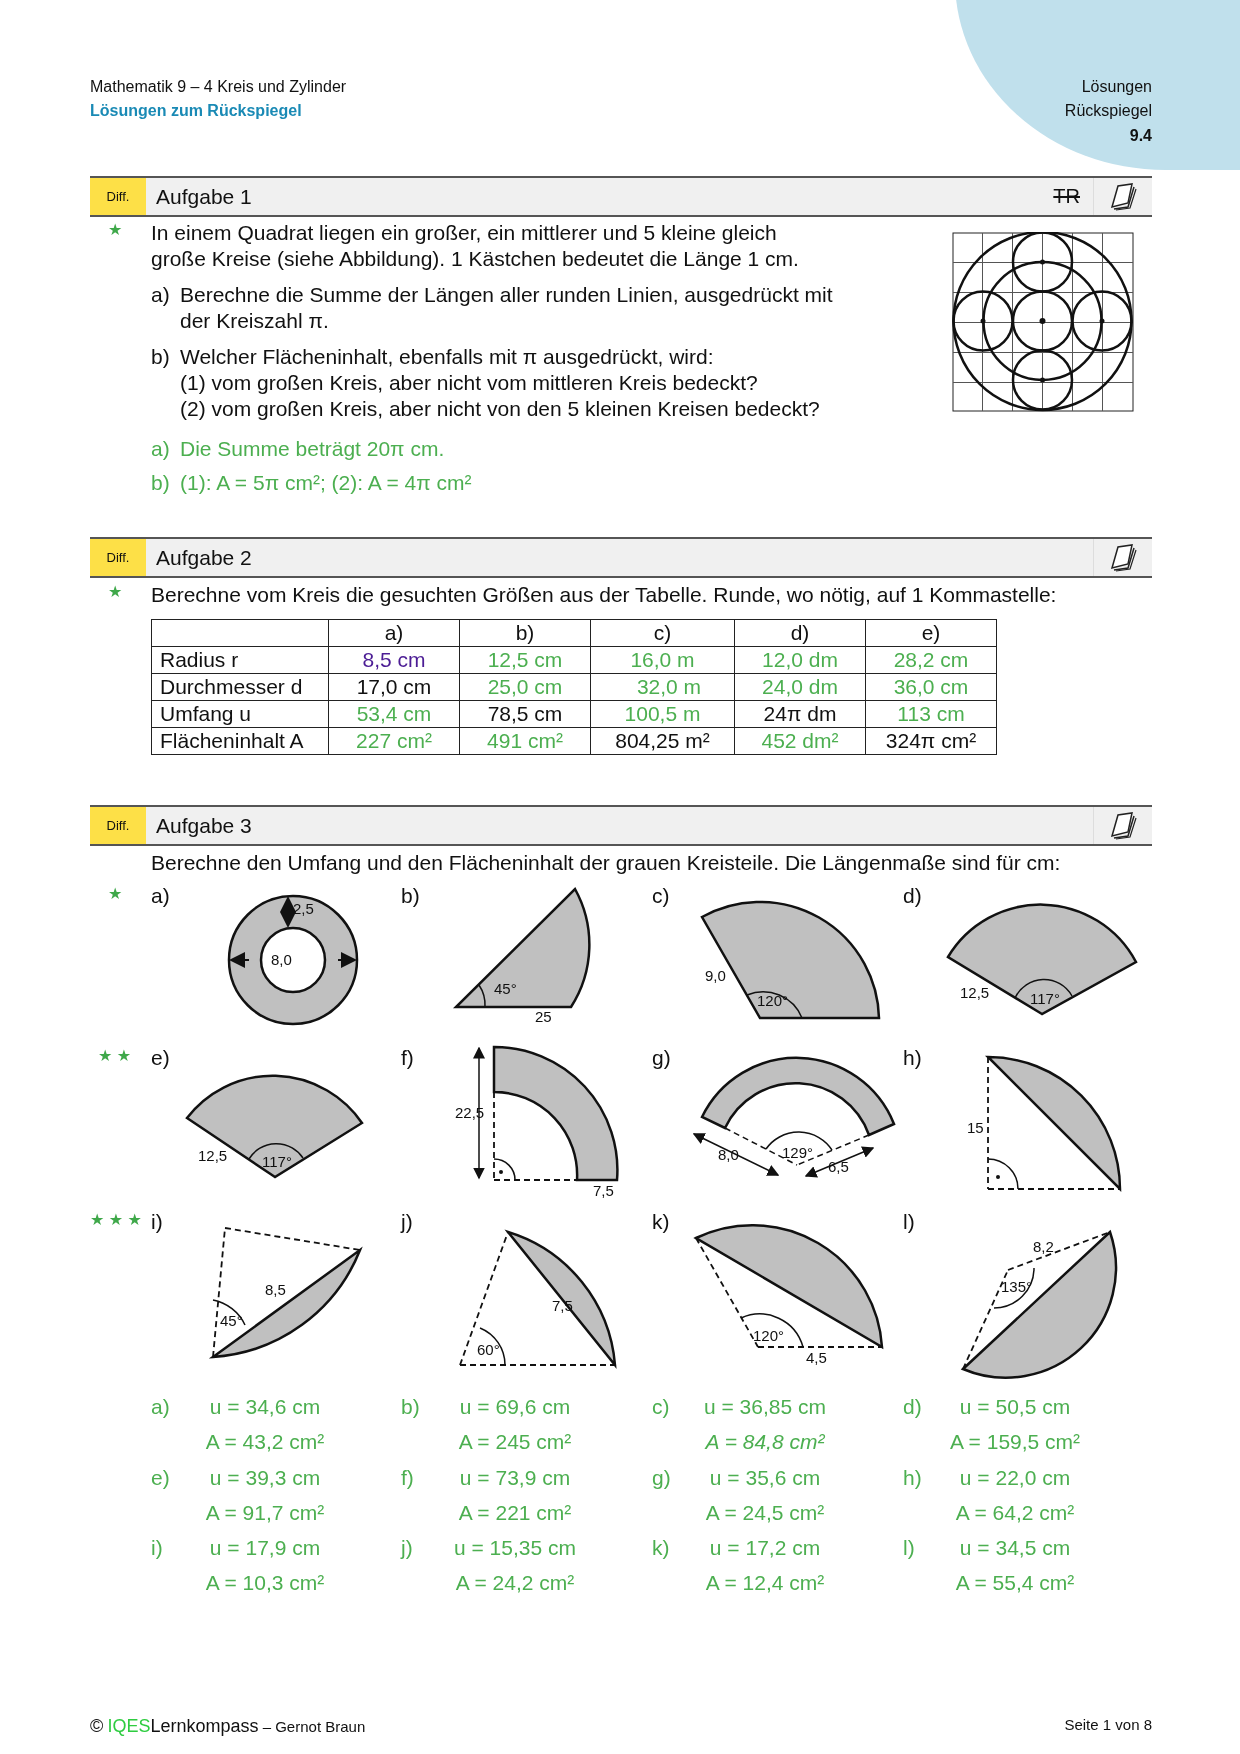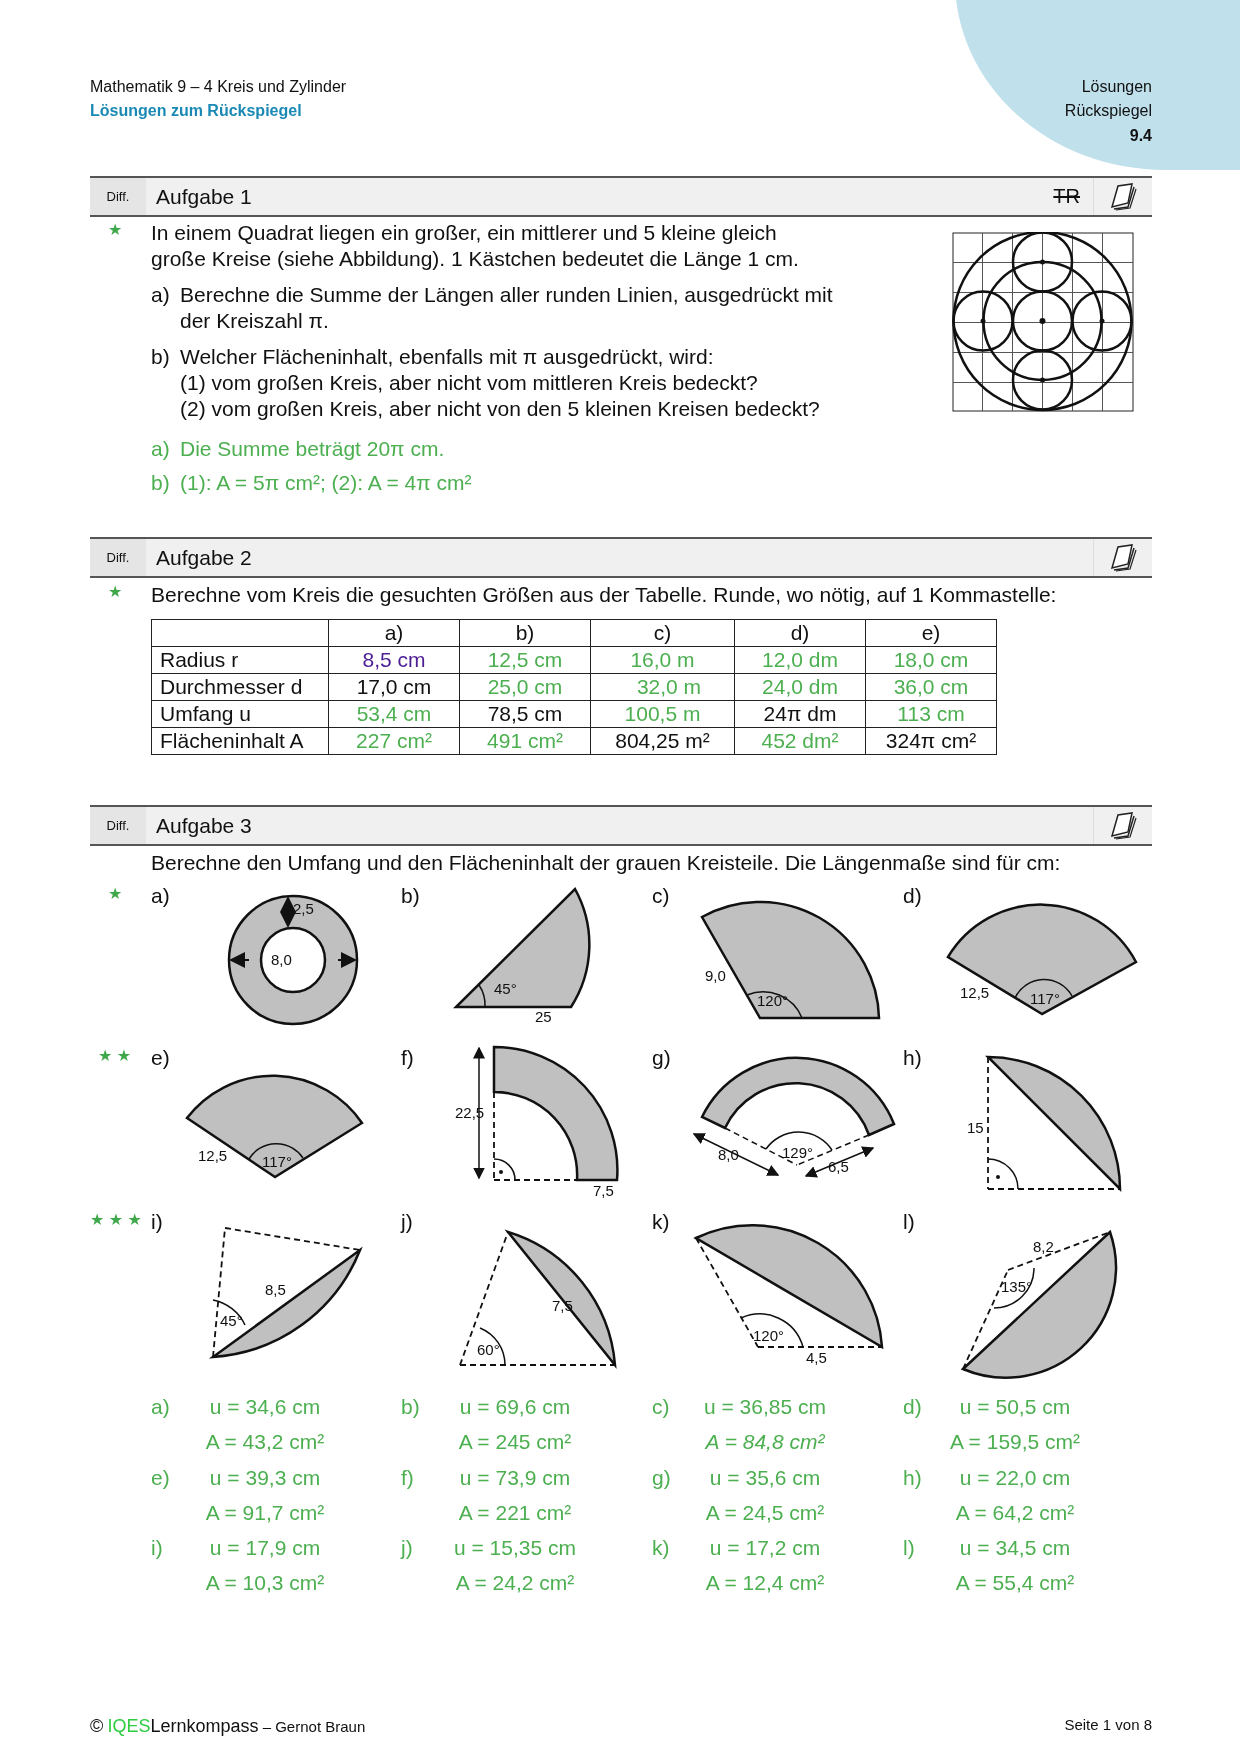--- a/index.html
+++ b/index.html
@@ -6,21 +6,21 @@
   body { width:1240px; height:1754px; position:relative; overflow:hidden;
          font-family:"Liberation Sans", sans-serif; color:#111; }
   .abs { position:absolute; }
   .corner { position:absolute; left:955px; top:-20px; width:400px; height:190px;
             background:#c0e0ec; border-bottom-left-radius:210px 190px; }
   .hdr-l1 { left:90px; top:78px; font-size:16px; }
   .hdr-l2 { left:90px; top:102px; font-size:16px; color:#1a8ab5; font-weight:bold; }
   .hdr-r { right:88px; text-align:center; font-size:16px; }
   .taskbar { position:absolute; left:90px; width:1062px; height:37px;
              border-top:2px solid #555; border-bottom:2px solid #555; }
-  .taskbar .diff { position:absolute; left:0; top:0; width:56px; height:37px; background:#e5e5e5;
+  .taskbar .diff { position:absolute; left:0; top:0; width:56px; height:37px; background:#fde047;
                    font-size:13px; line-height:37px; text-align:center; }
   .taskbar .tbody { position:absolute; left:56px; top:0; right:0; height:37px; background:#f0f0f0; }
   .taskbar .title { position:absolute; left:10px; top:0; line-height:37px; font-size:21px; }
   .taskbar .tr { position:absolute; right:72px; top:0; line-height:37px; font-size:20px; text-decoration:line-through; }
   .taskbar .sep { position:absolute; right:58px; top:0; width:1px; height:37px; background:#ddd; }
   .taskbar .book { position:absolute; right:12px; top:5px; }
   .star { color:#3fa84a; font-size:16px; position:absolute; }
   .txt { font-size:21px; position:absolute; line-height:26px; }
   .green { color:#4caf50; }
   table.t2 { position:absolute; left:151px; top:619px; border-collapse:collapse; font-size:21px; }
@@ -127,21 +127,21 @@
     <td>c)</td>
     <td>d)</td>
     <td>e)</td>
   </tr>
   <tr>
     <td class="lbl">Radius r</td>
     <td style="color: #4c1d95;">8,5 cm</td>
     <td style="color: rgb(76, 175, 80);">12,5 cm</td>
     <td style="color: rgb(76, 175, 80);">16,0 m</td>
     <td style="color: rgb(76, 175, 80);">12,0 dm</td>
-    <td style="color: rgb(76, 175, 80);">18,0 cm</td>
+    <td style="color: rgb(76, 175, 80);">28,2 cm</td>
   </tr>
   <tr>
     <td class="lbl">Durchmesser d</td>
     <td>17,0 cm</td>
     <td style="color: rgb(76, 175, 80);">25,0 cm</td>
     <td style="color: rgb(76, 175, 80); padding-left: 21px;">32,0 m</td>
     <td style="color: rgb(76, 175, 80);">24,0 dm</td>
     <td style="color: rgb(76, 175, 80);">36,0 cm</td>
   </tr>
   <tr>

